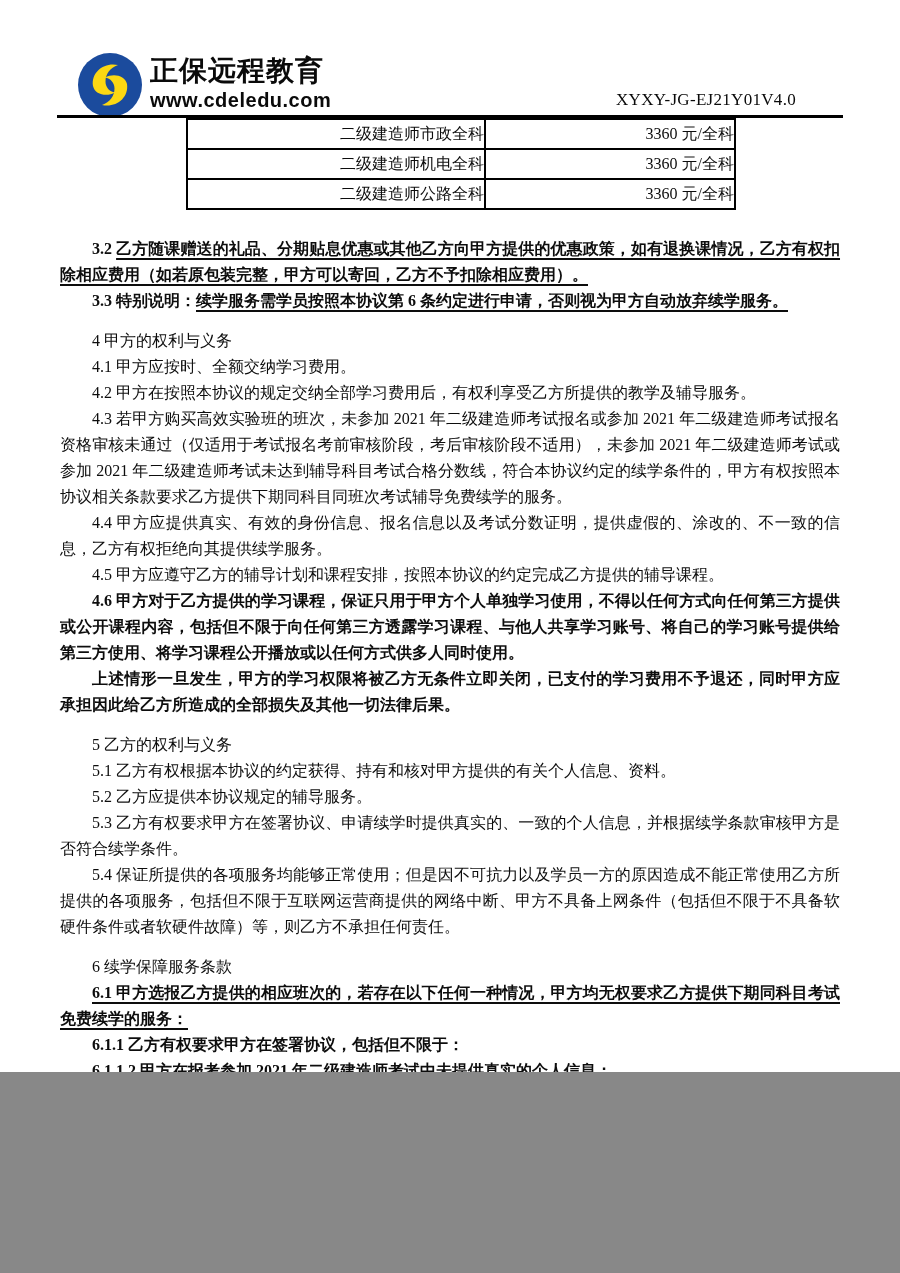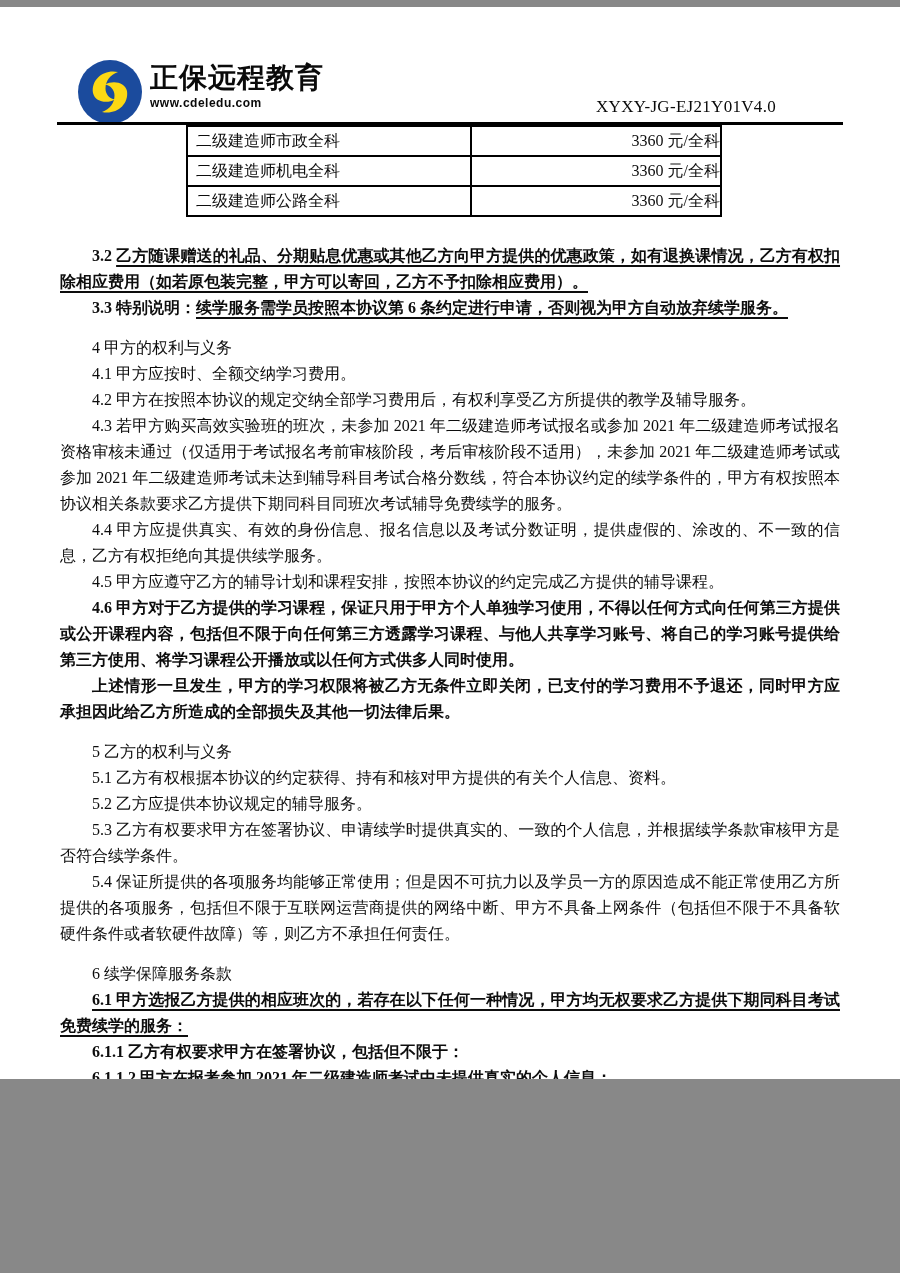--- a/index.html
+++ b/index.html
@@ -1,54 +1,54 @@
 <!DOCTYPE html>
 <html><head>
 <meta charset="utf-8">
 <style>
   html,body{margin:0;padding:0;background:#888;}
   .page{
     position:relative;
     width:900px;height:1072px;
     background:#ffffff;
-    margin:7px auto;
+    margin:0 auto;
     font-family:"Liberation Serif","DejaVu Serif",serif;
     color:#0d0d0d;
     overflow:hidden;
   }
   
   .logo{position:absolute;left:78px;top:53px;width:64px;height:64px;}
   .brand{position:absolute;left:150px;top:57px;line-height:1;}
   .brand-name{
     font-family:"Liberation Sans","DejaVu Sans",sans-serif;
     font-weight:bold;font-size:28px;letter-spacing:1px;color:#0a0a0a;
   }
   .brand-url{
     font-family:"Liberation Sans","DejaVu Sans",sans-serif;
-    font-weight:bold;font-size:12px;color:#0a0a0a;margin-top:5px;letter-spacing:.5px;
+    font-weight:bold;font-size:20px;color:#0a0a0a;margin-top:5px;letter-spacing:.5px;
   }
   .doc-code{
-    position:absolute;top:90px;right:124px;
+    position:absolute;top:90px;right:104px;
     font-size:17px;color:#0a0a0a;letter-spacing:.3px;
   }
   .header-rule{
     position:absolute;left:57px;top:115px;width:786px;height:3px;background:#000;
   }
   
   .price-table{
     position:absolute;left:186px;top:118px;
     border-collapse:collapse;table-layout:fixed;
   }
   .price-table td{
     border:2px solid #000;
     height:28px;padding:0;
     font-size:16px;line-height:28px;
     white-space:nowrap;overflow:hidden;
   }
-  .price-table td.course{width:274px;text-align:left;padding-left:8px;}
+  .price-table td.course{width:274px;text-align:right;padding-left:22px;}
   .price-table td.price{width:248px;text-align:right;}
   
   .content{
     position:absolute;left:60px;top:236px;width:780px;
   }
   .content p{
     margin:0;
     font-size:16px;line-height:26px;
     text-align:justify;
     text-indent:32px;

